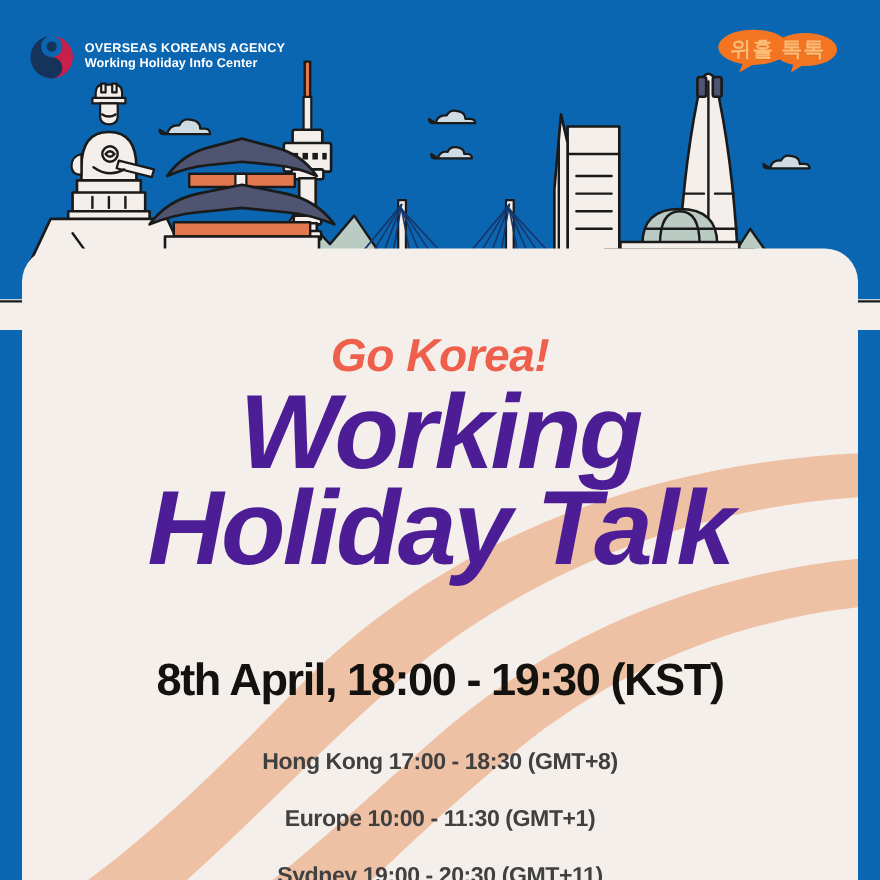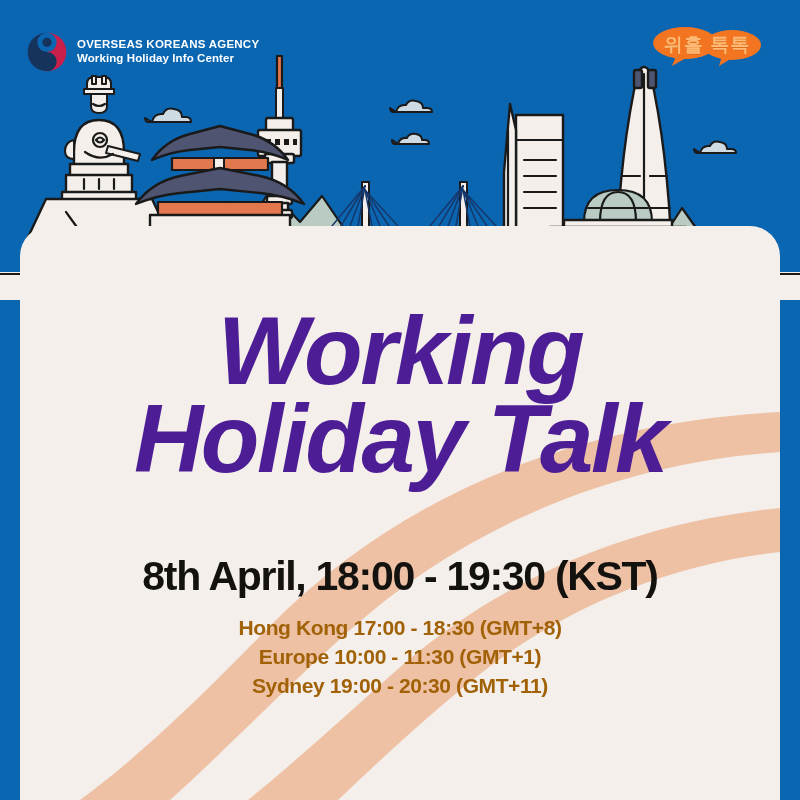--- a/index.html
+++ b/index.html
@@ -78,22 +78,22 @@
   #title-l2 { font-size:96px; display:block; margin-top:-4px; }
   #datetime {
     margin-top:68px; font-size:41px; font-weight:bold;
     color:#14120f; letter-spacing:-1.3px; white-space:nowrap;
   }
   #tz-list {
     margin-top:16px; text-align:center;
     display:flex; flex-direction:column; gap:5px;
   }
   .tz-row {
-    font-size:21px; font-weight:bold; color:#a16207;
-    letter-spacing:-.4px; white-space:nowrap;
+    font-size:21px; font-weight:bold; color:#404040;
+    letter-spacing:-.4px; white-space:nowrap;margin-top:23px;
   }
 </style>
 </head>
 <body>
 
 <div id="poster">
 
   <svg id="skyline" viewBox="0 0 800 300" preserveAspectRatio="none">
     <defs>
       <style>
@@ -339,20 +339,21 @@
   <div id="card">
 
     <svg id="ribbons" viewBox="0 0 760 574" preserveAspectRatio="none">
       <g fill="#eec1a5">
         <path d="M760 186 C 560 196, 380 268, 250 400 C 180 472, 120 530, 60 574 L 150 574 C 210 520, 265 462, 330 404 C 455 292, 610 236, 760 226 Z"></path>
         <path d="M760 282 C 600 298, 470 360, 370 450 C 310 504, 265 544, 228 574 L 318 574 C 352 542, 396 500, 450 456 C 540 382, 650 338, 760 326 Z"></path>
       </g>
     </svg>
 
     <div id="card-content">
+      <div id="eyebrow">Go Korea!</div>
 
       <div id="title-block">
         <span id="title-l1">Working</span>
         <span id="title-l2">Holiday Talk</span>
       </div>
 
       <div id="datetime">8th April, 18:00 - 19:30 (KST)</div>
 
       <div id="tz-list">
         <div class="tz-row">Hong Kong 17:00 - 18:30 (GMT+8)</div>

